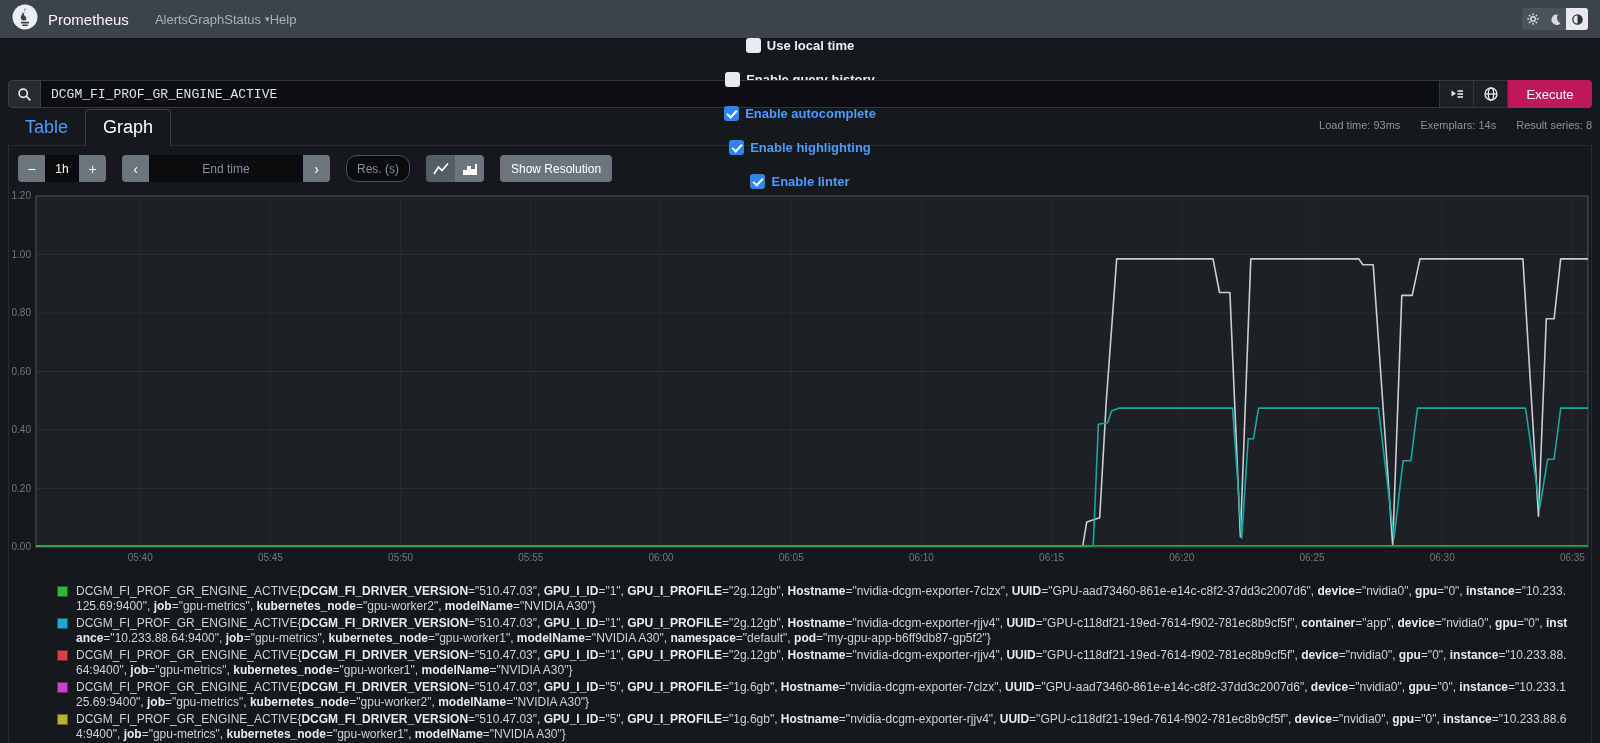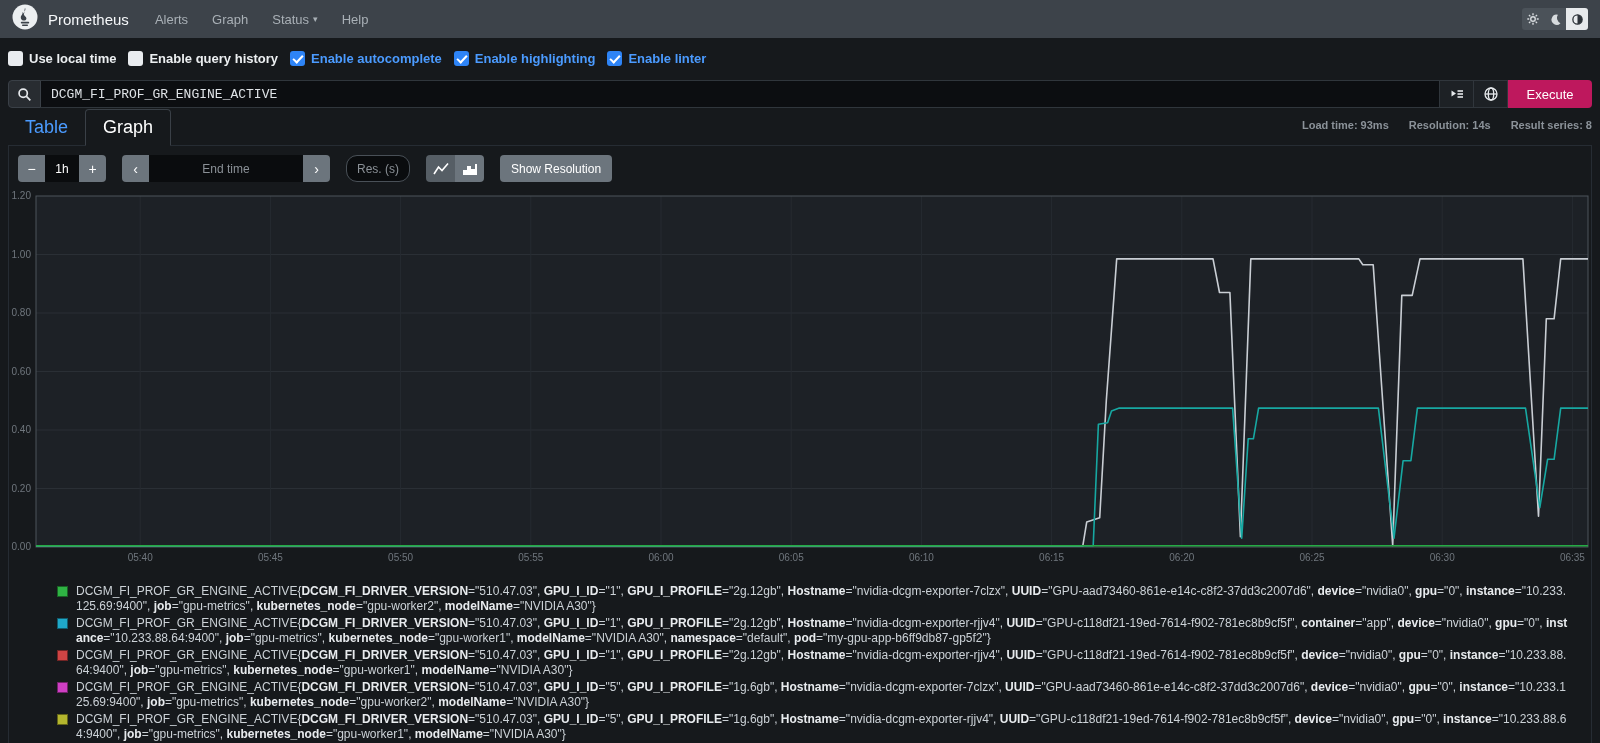--- a/index.html
+++ b/index.html
@@ -3,29 +3,29 @@
 <meta charset="utf-8">
 <style>
   * { box-sizing: border-box; margin: 0; padding: 0; }
   html,body { width:1600px; height:743px; overflow:hidden; }
   body { background:#16191c; font-family:"Liberation Sans", sans-serif; color:#dfe3e6; }
 
   
   .navbar { height:38px; background:#3d434a; display:flex; align-items:center; padding:16px 12px; }
   .brand { display:flex; align-items:center; gap:10px; margin-right:26px; }
   .brand-title { color:#f6f8fa; font-size:15px; }
-  .nav-links { display:flex; align-items:center; gap:24px; }
+  .nav-links { display:flex; align-items:center; }
   .nav-link { color:#a9b0b6; font-size:13px; cursor:pointer; display:flex; align-items:center; gap:4px; }
   .caret { font-size:9px; color:#a9b0b6; }
   .theme-group { margin-left:auto; display:flex; background:#4b5259; border-radius:3px; overflow:hidden; }
   .theme-btn { width:22px; height:22px; display:flex; align-items:center; justify-content:center; cursor:pointer; }
   .theme-btn.active { background:#e7eaec; }
 
   
-  .options { height:40px; display:flex; align-items:center; padding:0 8px; gap:12px; }
+  .options { height:40px; display:flex; align-items:center; padding:0 8px; gap:19px;flex-direction:column; }
   .opt { display:flex; align-items:center; gap:6px; cursor:pointer; }
   .opt .box { width:15px; height:15px; border-radius:3px; background:#e9ecef; position:relative; flex:0 0 auto; }
   .opt.checked .box { background:#2e84f6; }
   .opt.checked .box::after { content:""; position:absolute; left:5px; top:2px; width:4px; height:8px;
       border:solid #fff; border-width:0 2px 2px 0; transform:rotate(43deg); }
   .opt .txt { font-size:13px; color:#eceff1; font-weight:bold; }
   .opt.checked .txt { color:#4b9bff; }
 
   
   .query-row { display:flex; margin:2px 8px 0 8px; height:28px; }
@@ -33,21 +33,21 @@
   .query-input { flex:1; background:#0c0e11; border:1px solid #30363c; border-left:none; color:#dfe3e7;
       font-family:"Liberation Mono", monospace; font-size:13px; padding:0 10px; outline:none; }
   .q-icon-btn { width:34px; background:#1d2125; border:1px solid #30363c; border-left:none; display:flex; align-items:center; justify-content:center; cursor:pointer; }
   .execute-btn { width:84px; background:#be185d; color:#fff; border:none; font-size:13px; border-radius:0 4px 4px 0; cursor:pointer; }
 
   
   .tabs-row { margin:4px 8px 0 8px; display:flex; align-items:flex-end; border-bottom:1px solid #262c33; height:34px; }
   .tab { font-size:18px; padding:7px 17px; cursor:pointer; }
   .tab.inactive { color:#4b9bff; }
   .tab.active { color:#fff; background:#16191c; border:1px solid #3a4047; border-bottom:1px solid #16191c; border-radius:4px 4px 0 0; margin-bottom:-1px; }
-  .stats { margin-left:auto; display:flex; gap:20px; font-size:11px; color:#8b9299; align-self:center; margin-top:-8px;font-weight:bold; }
+  .stats { margin-left:auto; display:flex; gap:20px; font-size:11px; color:#8b9299; align-self:center; margin-top:-8px; }
 
   
   .panel { margin:0 8px; border:1px solid #262c33; border-top:none; height:664px; }
 
   
   .controls { display:flex; align-items:center; padding:9px 0 0 9px; gap:16px; }
   .grp { display:flex; height:27px; }
   .gbtn { background:#6c757d; color:#fff; border:none; width:27px; font-size:14px; display:flex; align-items:center; justify-content:center; cursor:pointer; }
   .gbtn.first { border-radius:4px 0 0 4px; }
   .gbtn.last { border-radius:0 4px 4px 0; }
@@ -168,21 +168,21 @@
     </svg>
   </div>
   <button class="execute-btn">Execute</button>
 </div>
 
 <div class="tabs-row">
   <div class="tab inactive">Table</div>
   <div class="tab active">Graph</div>
   <div class="stats">
     <span>Load time: 93ms</span>
-    <span>Resolution: 14s</span>
+    <span>Exemplars: 14s</span>
     <span>Result series: 8</span>
   </div>
 </div>
 
 <div class="panel">
 
   <div class="controls">
     <div class="grp">
       <button class="gbtn first">−</button>
       <input class="ginput range-input" value="1h" style="">

